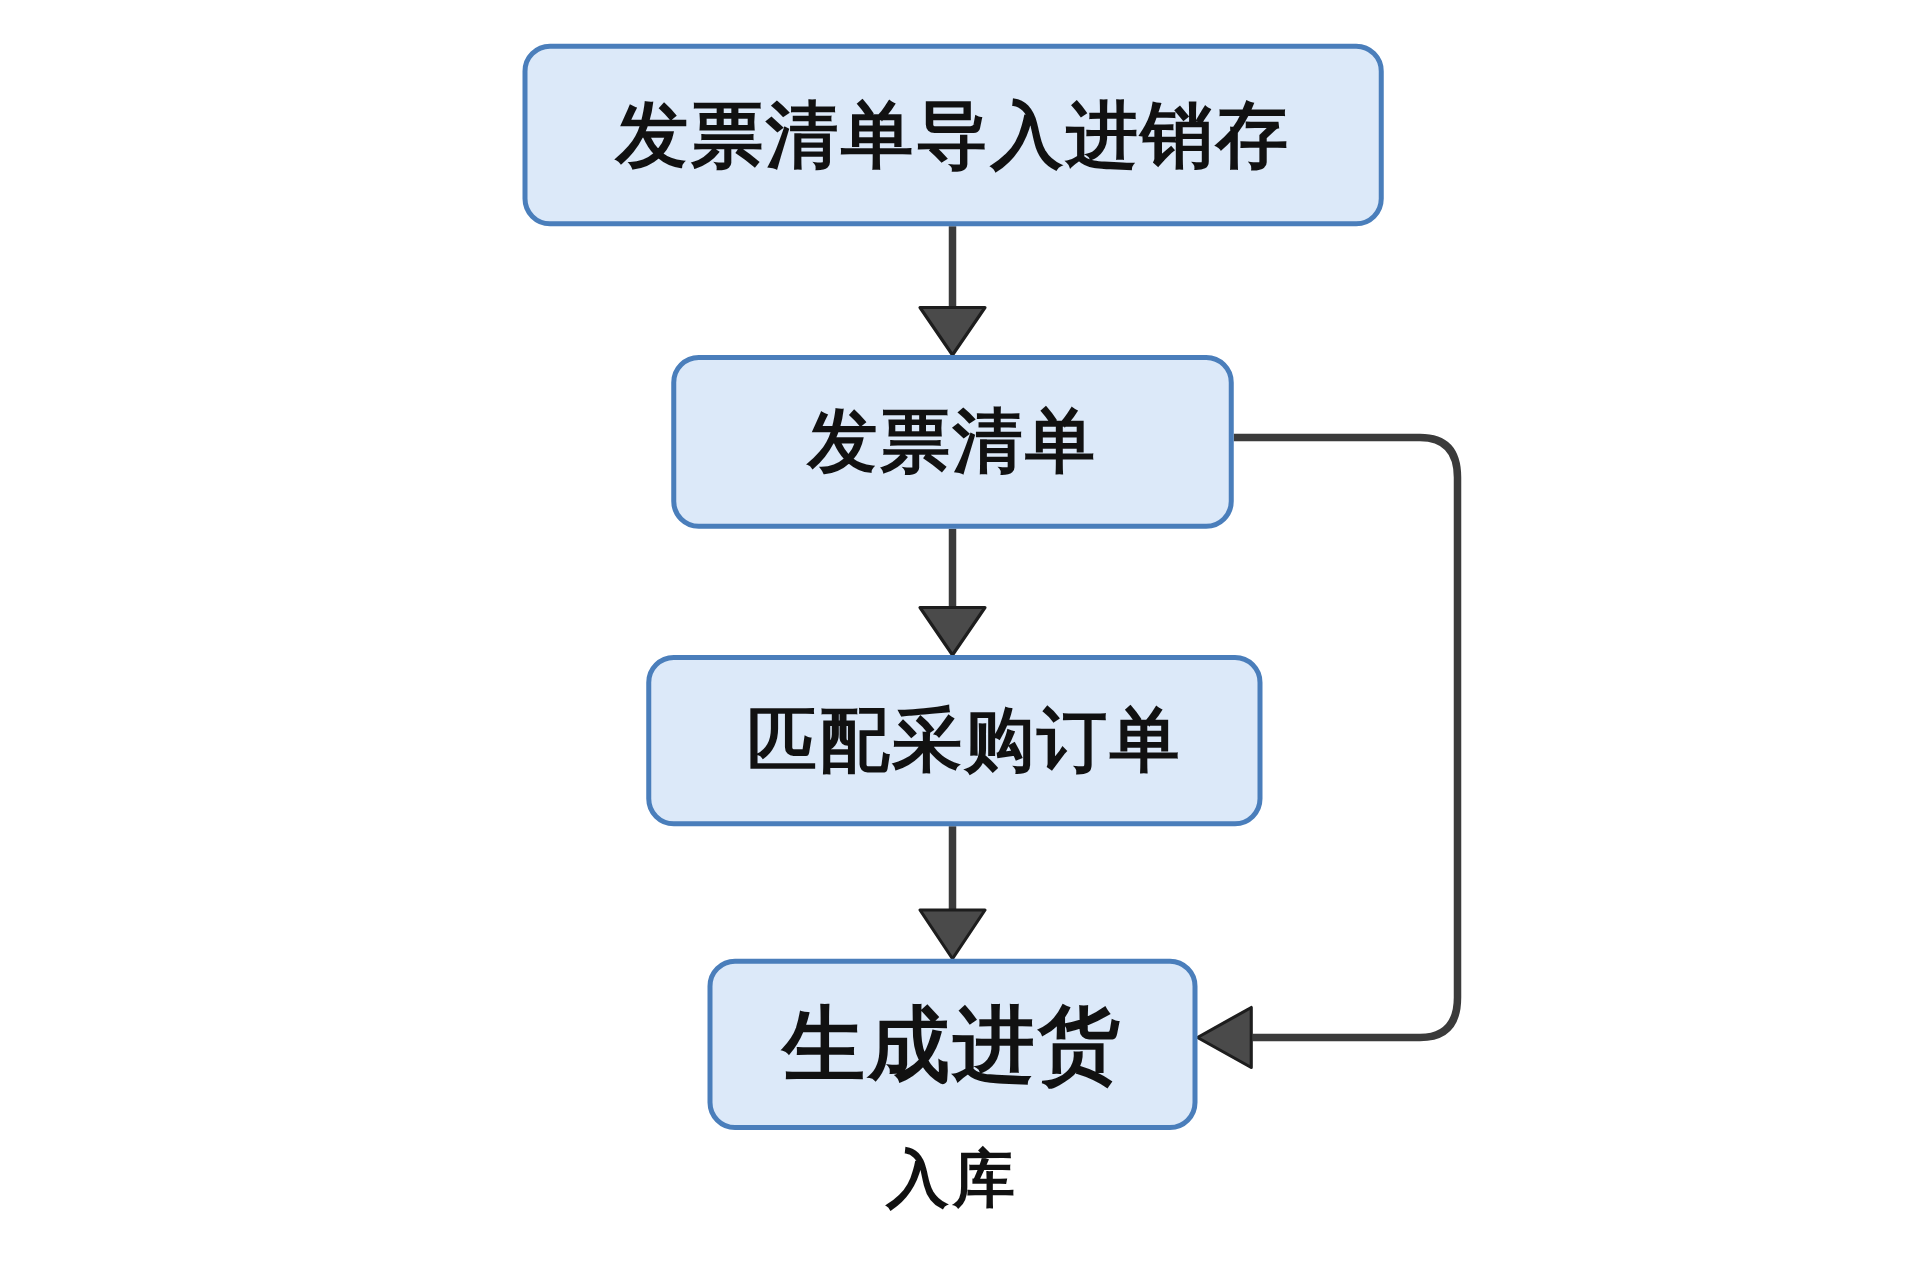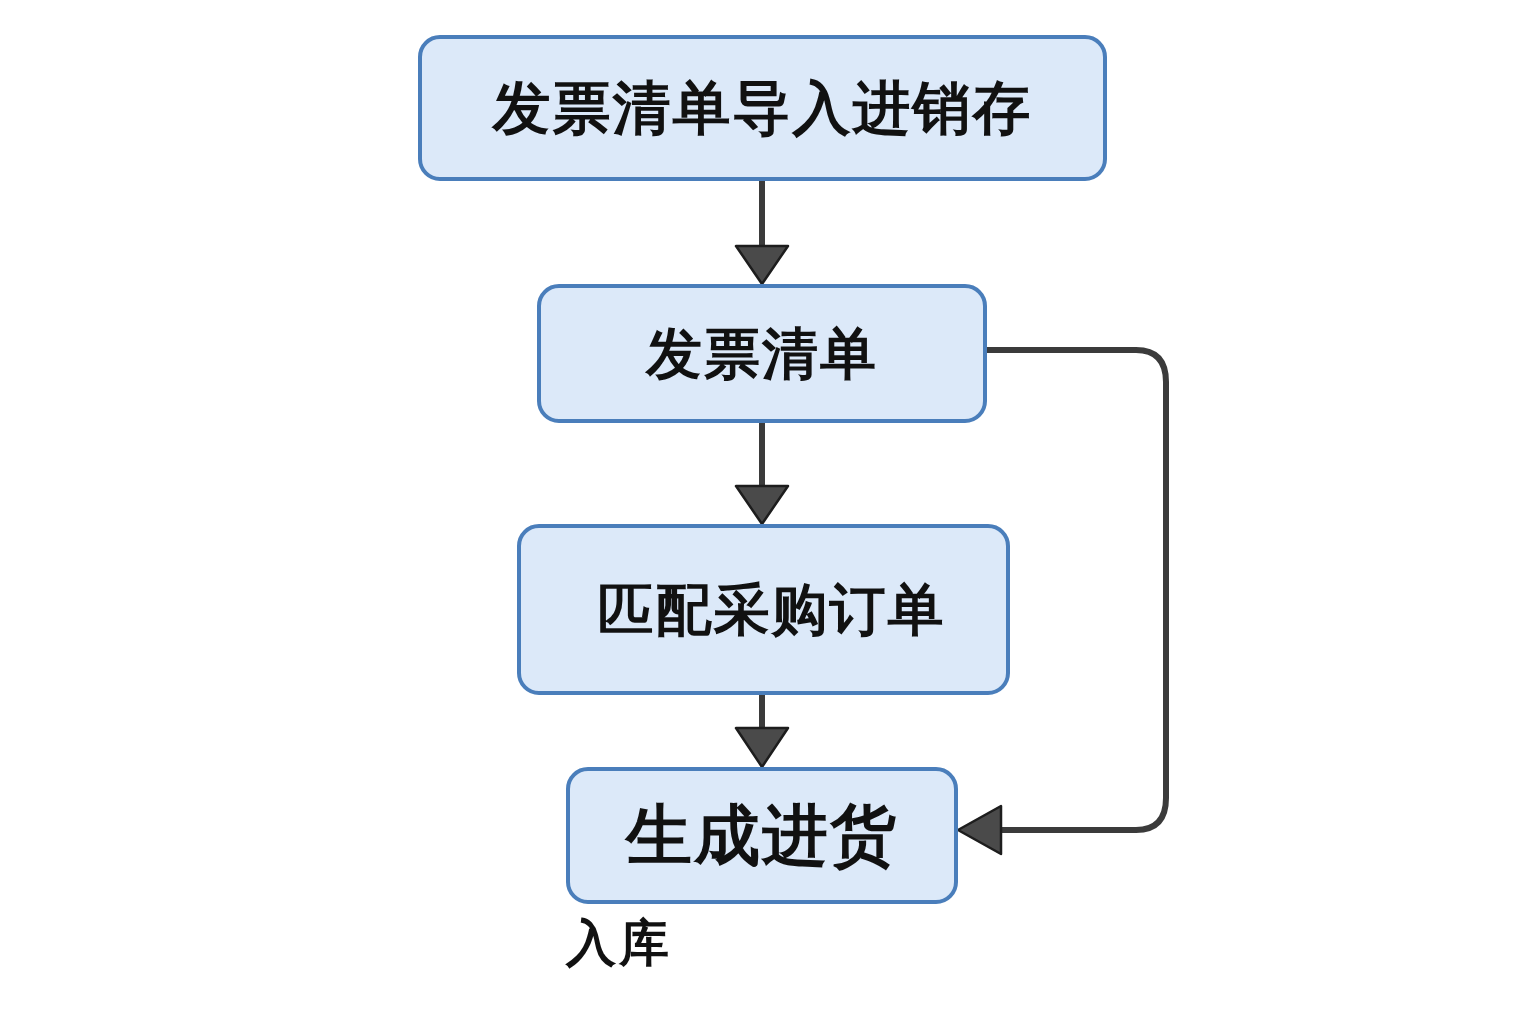--- a/index.html
+++ b/index.html
@@ -56,39 +56,39 @@
     top: 284px;
     width: 450px;
     height: 139px;
   }
   #node-invoice-list .node-label { font-size: 56px; }
 
   #node-match-po {
     left: 517px;
     top: 524px;
     width: 493px;
-    height: 171px;
+    height: 137px;
     padding-left: 16px;
   }
   #node-match-po .node-label { font-size: 56px; }
 
   #node-generate-purchase {
     left: 566px;
     top: 767px;
     width: 392px;
     height: 137px;
   }
   #node-generate-purchase .node-label { font-size: 66px; }
 
   #caption-warehouse {
     position: absolute;
     left: 566px;
     top: 918px;
     width: 392px;
-    text-align: left;
+    text-align: center;
     font-family: "DejaVu Sans", "Liberation Sans", sans-serif;
     font-weight: 700;
     font-size: 50px;
     color: #111111;
     letter-spacing: 3px;
     line-height: 1;
     z-index: 2;
   }
 </style>
 </head>

